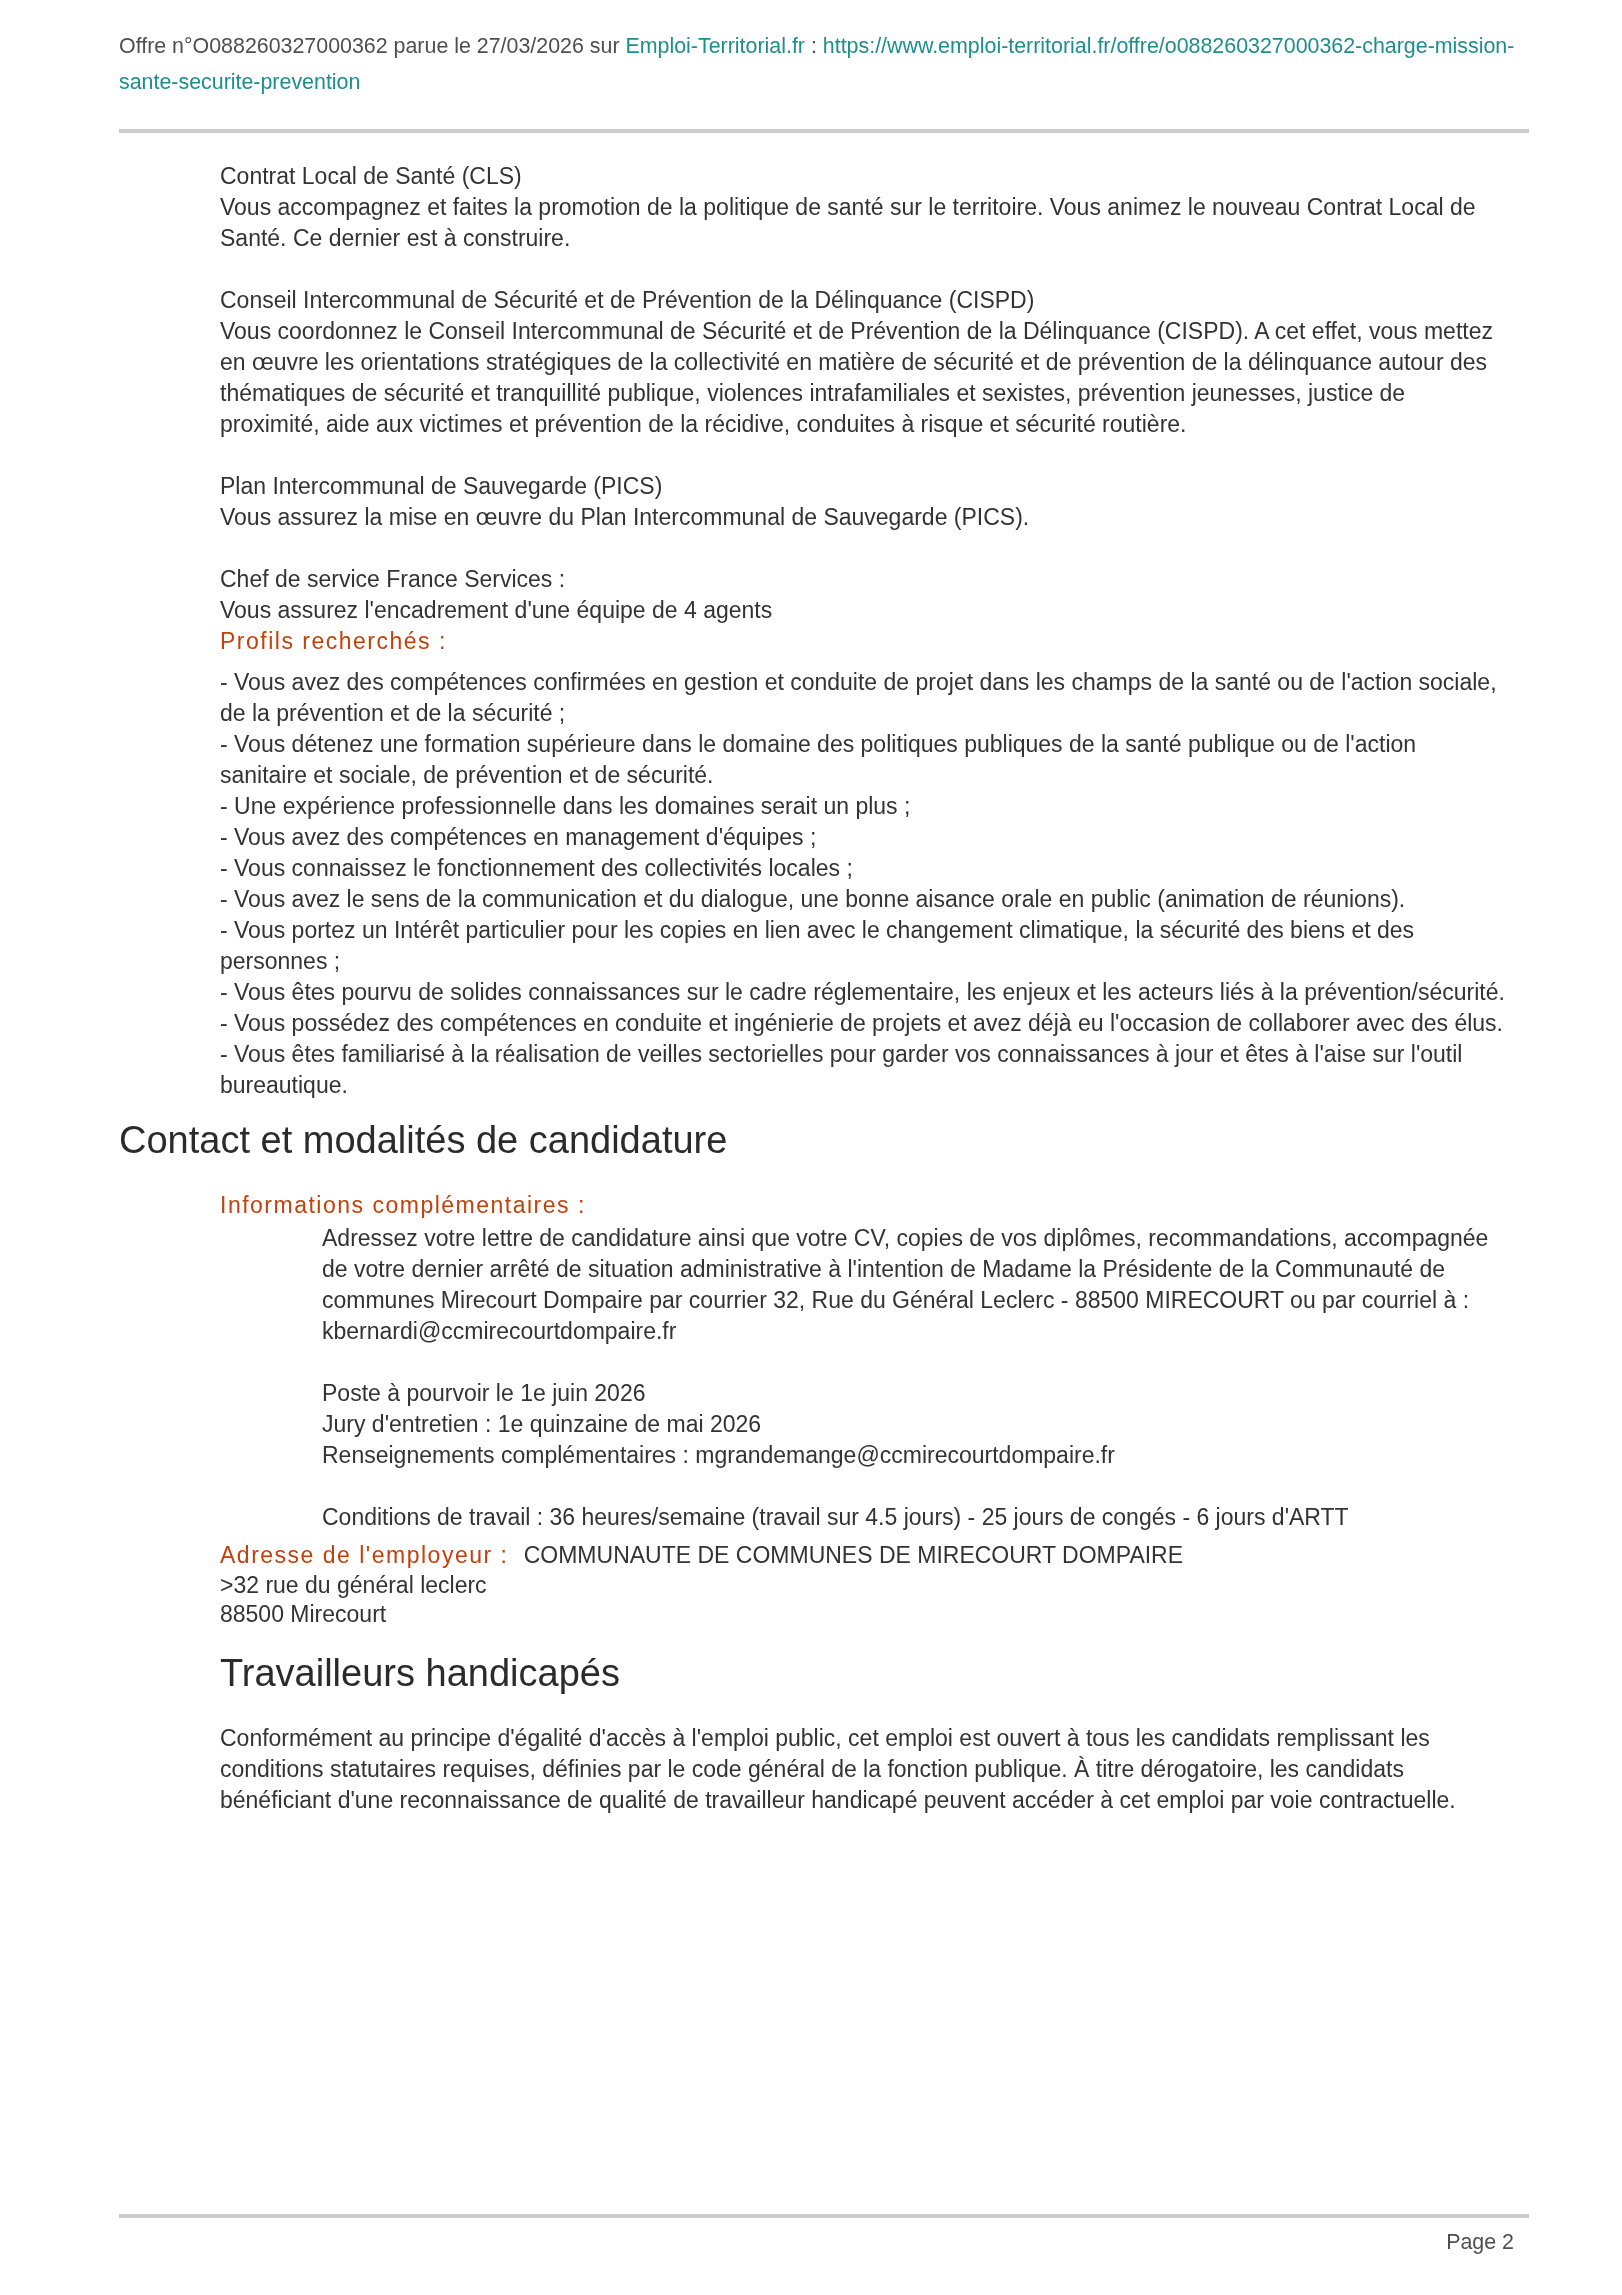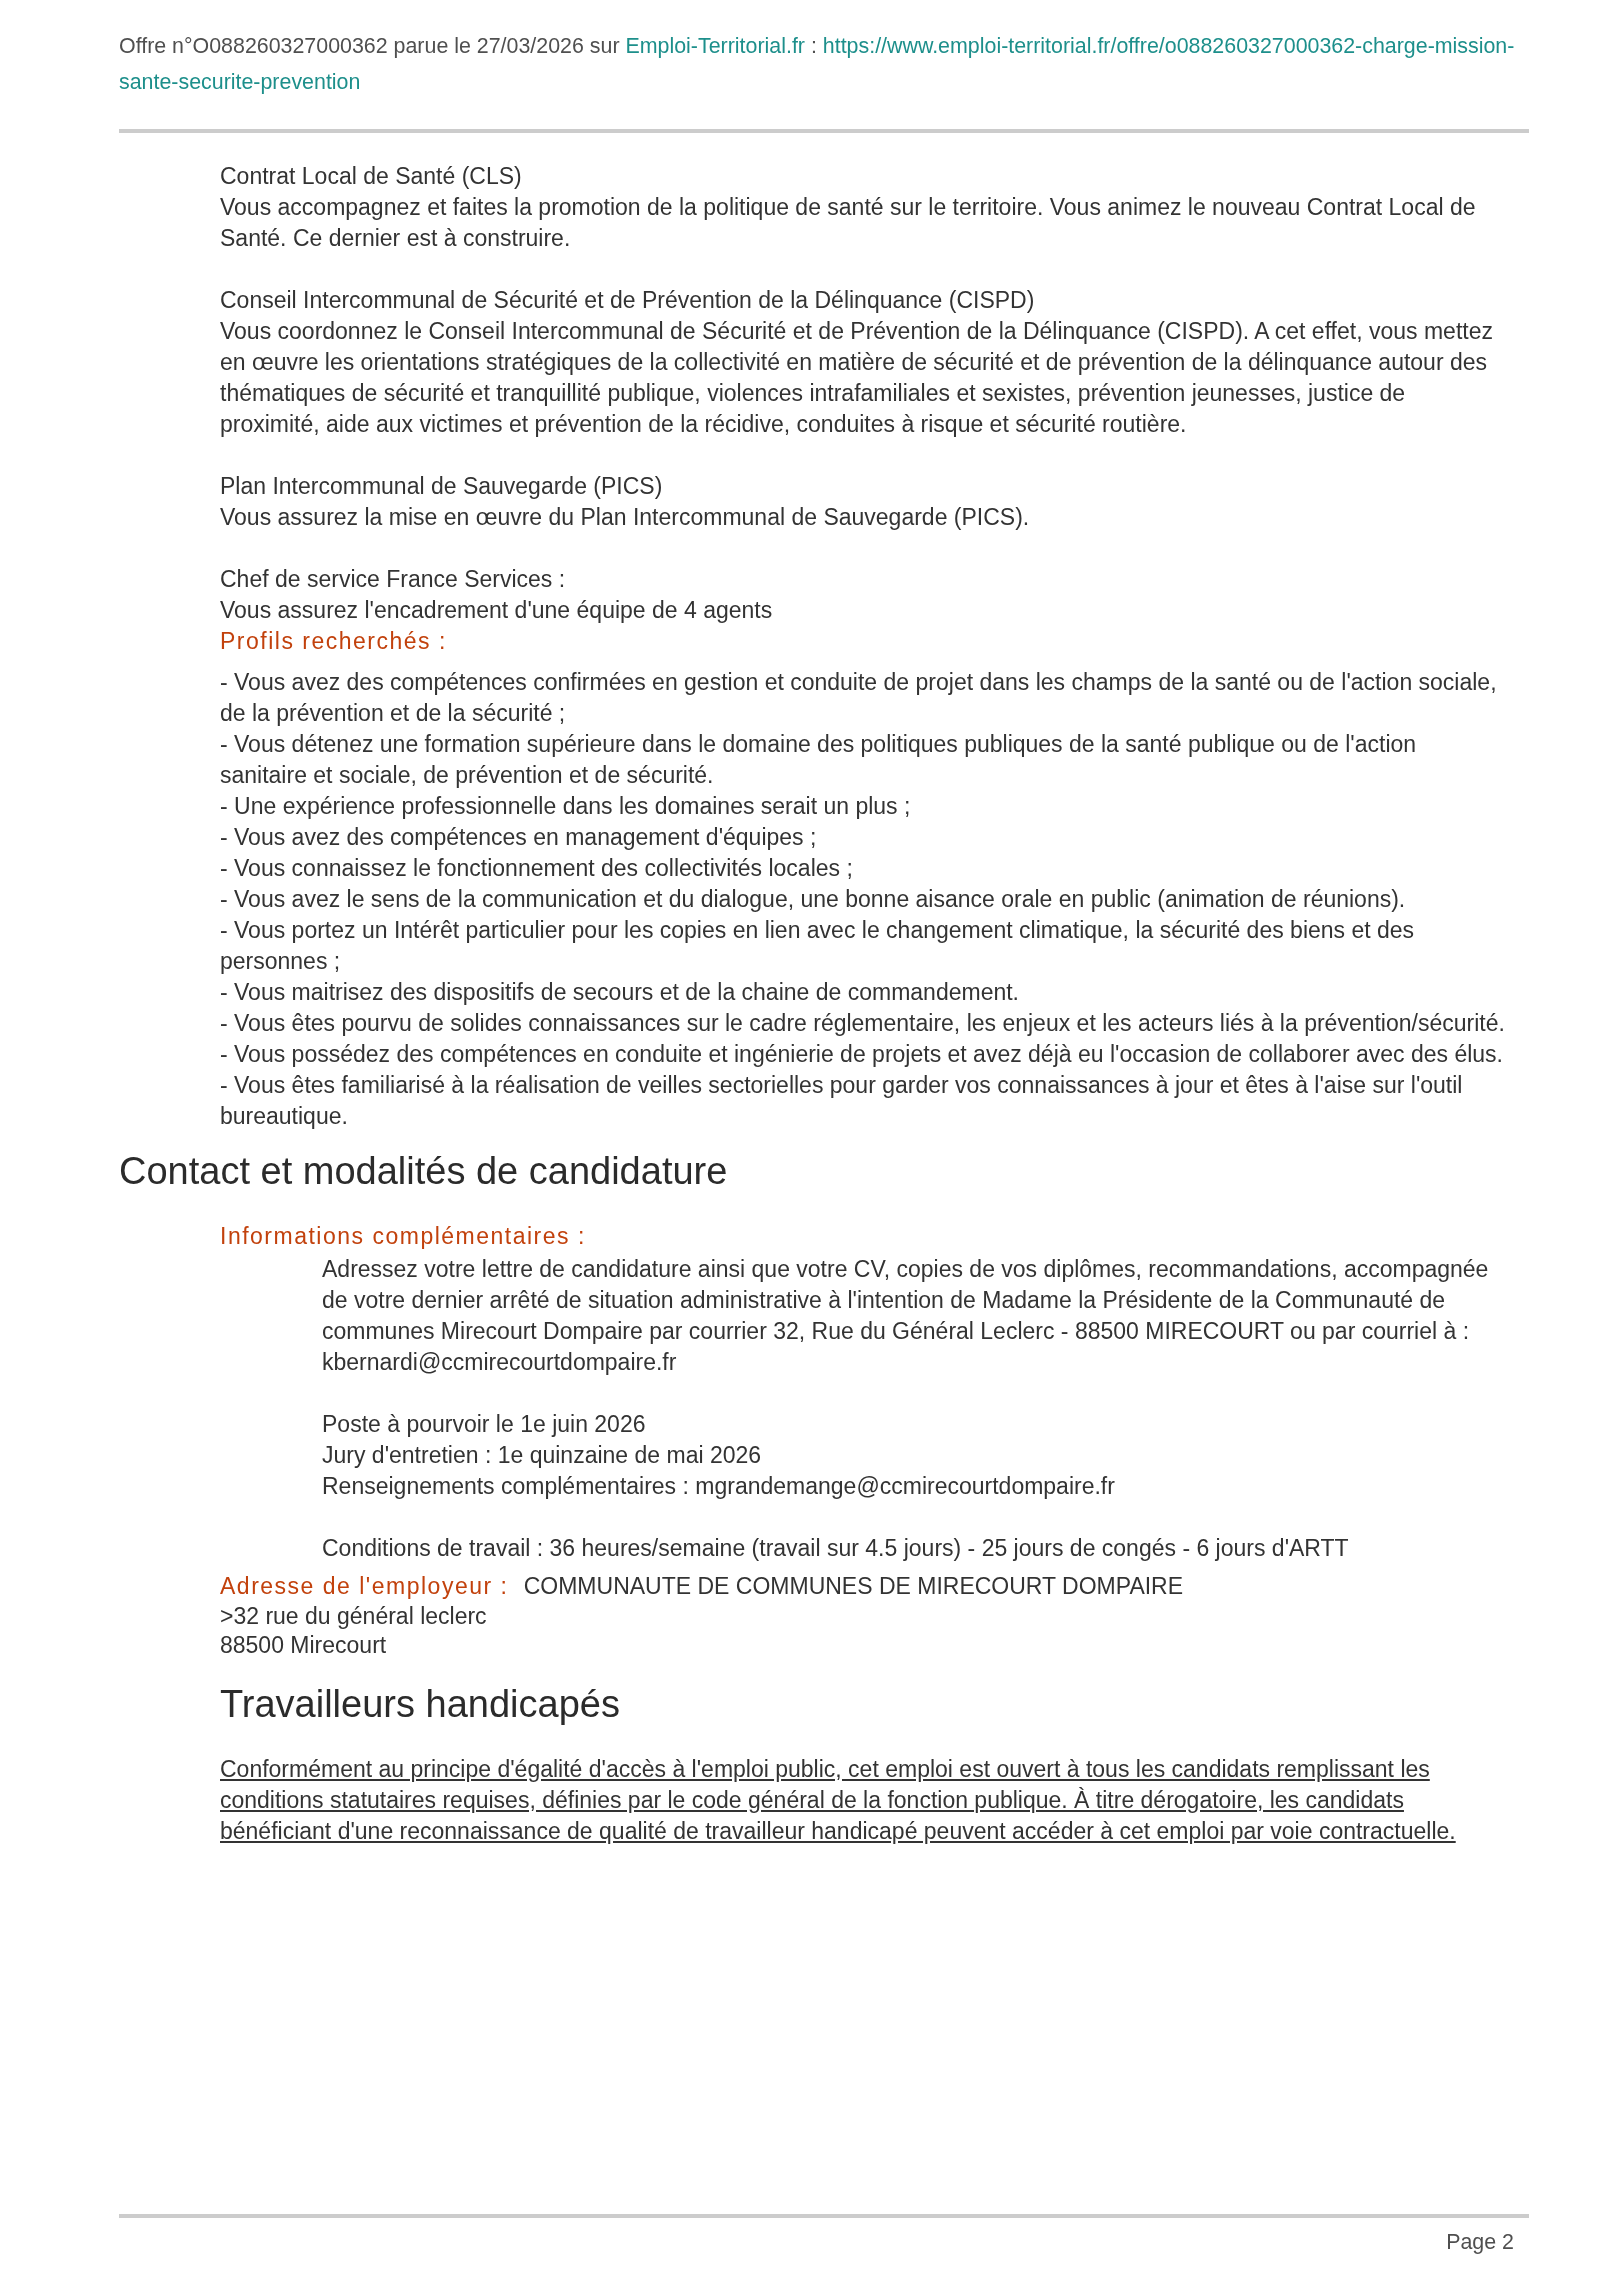--- a/index.html
+++ b/index.html
@@ -43,21 +43,21 @@
     margin-top:22px;
   }
   .info-label { margin-top:27.5px; }
   .inner-block { margin-left:102px; width:1183px; margin-top:2.3px; }
   .inner-block .gap { height:31px; }
   .schedule-line { font-size:23px; line-height:31px; color:#333333; }
 
   .employer { margin-top:6.9px; font-size:23px; line-height:29px; }
   .employer-name { margin-left:15.3px; letter-spacing:0; color:#333333; }
 
-  .handicap-body { margin-top:28px;text-decoration:underline; }
+  .handicap-body { margin-top:28px; }
 
   .footer-pageno {
     position:absolute; top:2227px; left:104px; width:1410px;
     text-align:right; font-size:21.4px; line-height:31px; color:#4f4f4f;
   }
 </style>
 </head>
 <body>
 
 <div class="doc-header">
@@ -92,21 +92,20 @@
 
   <div class="profiles">
 
   <div class="profile-item">- Vous avez des compétences confirmées en gestion et conduite de projet dans les champs de la santé ou de l'action sociale, de la prévention et de la sécurité ;</div>
       <div class="profile-item">- Vous détenez une formation supérieure dans le domaine des politiques publiques de la santé publique ou de l'action sanitaire et sociale, de prévention et de sécurité.</div>
       <div class="profile-item">- Une expérience professionnelle dans les domaines serait un plus ;</div>
       <div class="profile-item">- Vous avez des compétences en management d'équipes ;</div>
       <div class="profile-item">- Vous connaissez le fonctionnement des collectivités locales ;</div>
       <div class="profile-item">- Vous avez le sens de la communication et du dialogue, une bonne aisance orale en public (animation de réunions).</div>
       <div class="profile-item">- Vous portez un Intérêt particulier pour les copies en lien avec le changement climatique, la sécurité des biens et des personnes ;</div>
-      <div class="profile-item">- Vous maitrisez des dispositifs de secours et de la chaine de commandement.</div>
       <div class="profile-item">- Vous êtes pourvu de solides connaissances sur le cadre réglementaire, les enjeux et les acteurs liés à la prévention/sécurité.</div>
       <div class="profile-item">- Vous possédez des compétences en conduite et ingénierie de projets et avez déjà eu l'occasion de collaborer avec des élus.</div>
       <div class="profile-item">- Vous êtes familiarisé à la réalisation de veilles sectorielles pour garder vos connaissances à jour et êtes à l'aise sur l'outil bureautique.</div>
     </div>
 
   <h1 class="h1">Contact et modalités de candidature</h1>
 
   <div class="label info-label">Informations complémentaires :</div>
 
   <div class="inner-block">

